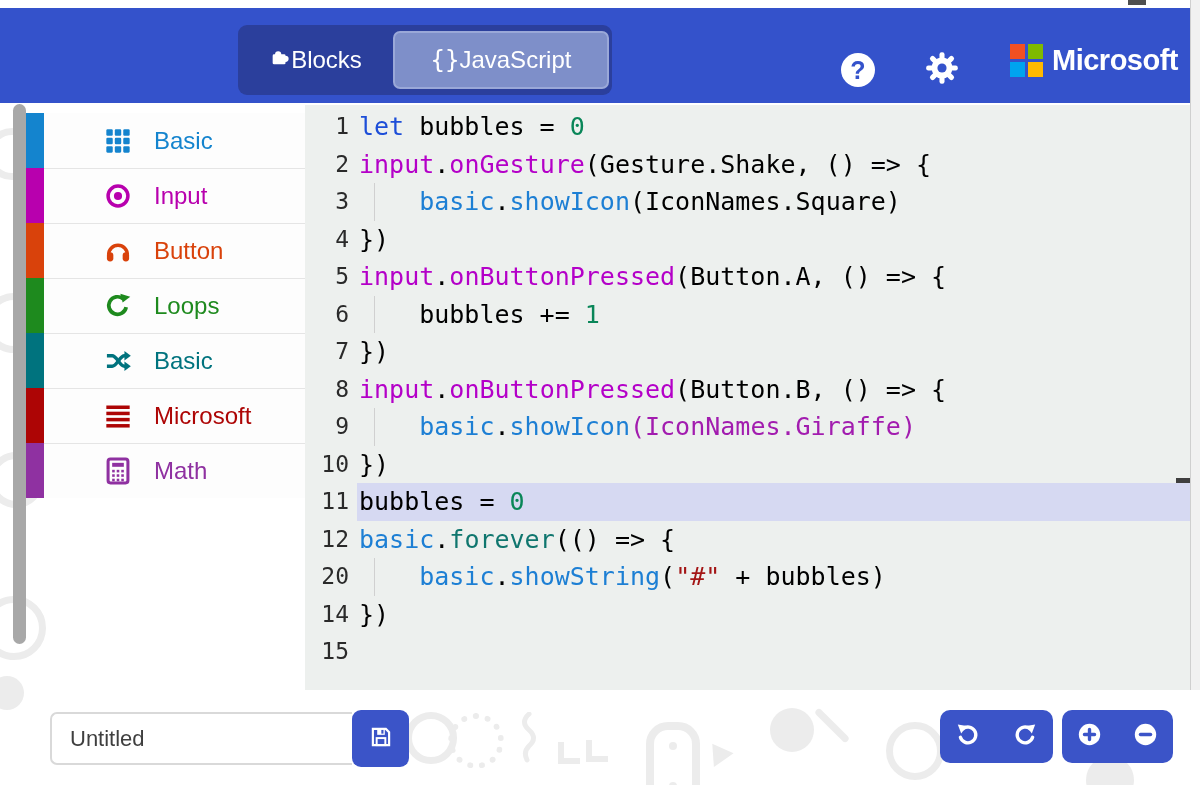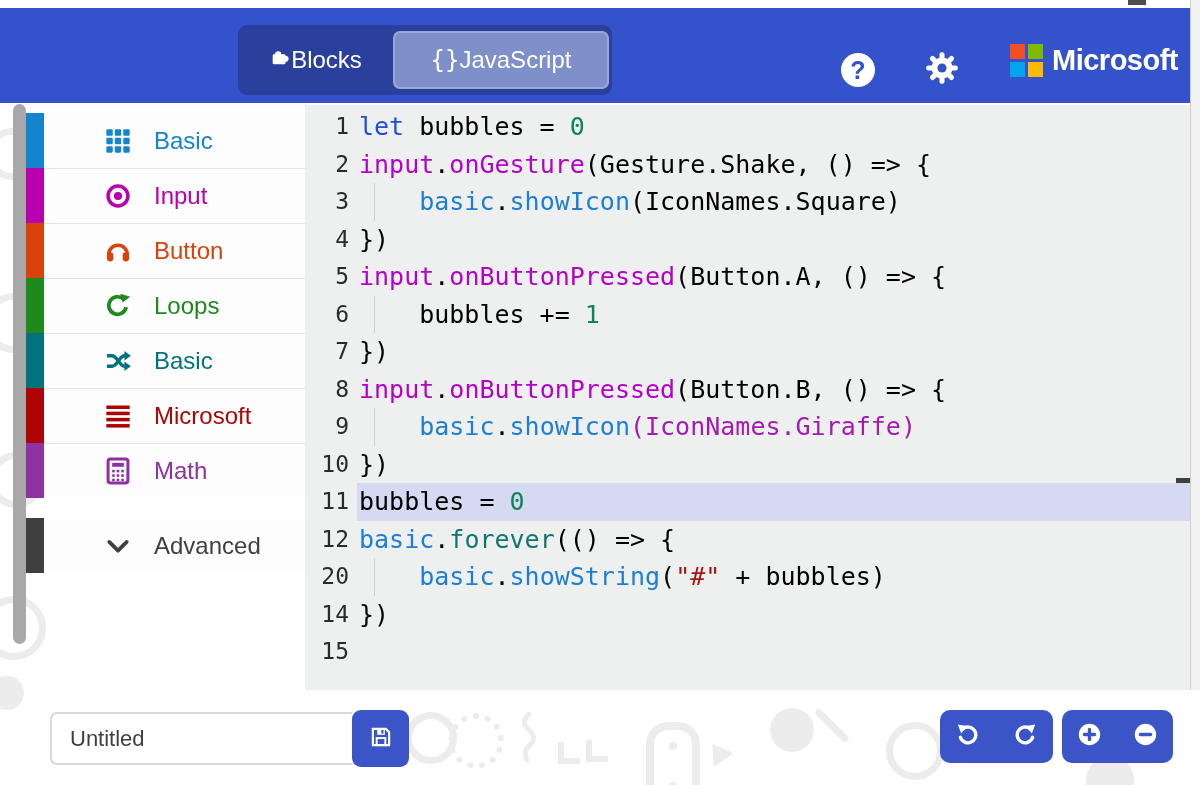--- a/index.html
+++ b/index.html
@@ -262,31 +262,20 @@
               <rect x="10.9" y="14.8" width="2.2" height="2.2"></rect>
               <rect x="14.8" y="14.8" width="2.2" height="2.2"></rect>
               <rect x="7" y="18.6" width="2.2" height="2.2"></rect>
               <rect x="10.9" y="18.6" width="2.2" height="2.2"></rect>
               <rect x="14.8" y="18.6" width="2.2" height="2.2"></rect>
             </svg>
           </span>
           <span class="sb-label">Math</span>
         </div>
       </div>
-      <div class="sb-item gap">
-        <div class="strip" style="background:#3f3f3f"></div>
-        <div class="sb-body" style="color:#3f3f3f">
-          <span class="sb-icon">
-            <svg viewBox="0 0 24 24" fill="none">
-              <path d="M4.5 8.5l7.5 7.5 7.5-7.5" stroke="currentColor" stroke-width="3.2" stroke-linecap="round" stroke-linejoin="round"></path>
-            </svg>
-          </span>
-          <span class="sb-label">Advanced</span>
-        </div>
-      </div>
     </div>
 
   <div id="editor">
     <div id="code-lines">
         <div class="cl">
           <span class="ln">1</span>
           <span class="ct"><span class="tk" style="color:#1d4ed8">let</span><span class="tk" style="color:#000000"> bubbles = </span><span class="tk" style="color:#098658">0</span></span>
         </div>
         <div class="cl">
           <span class="ln">2</span>

